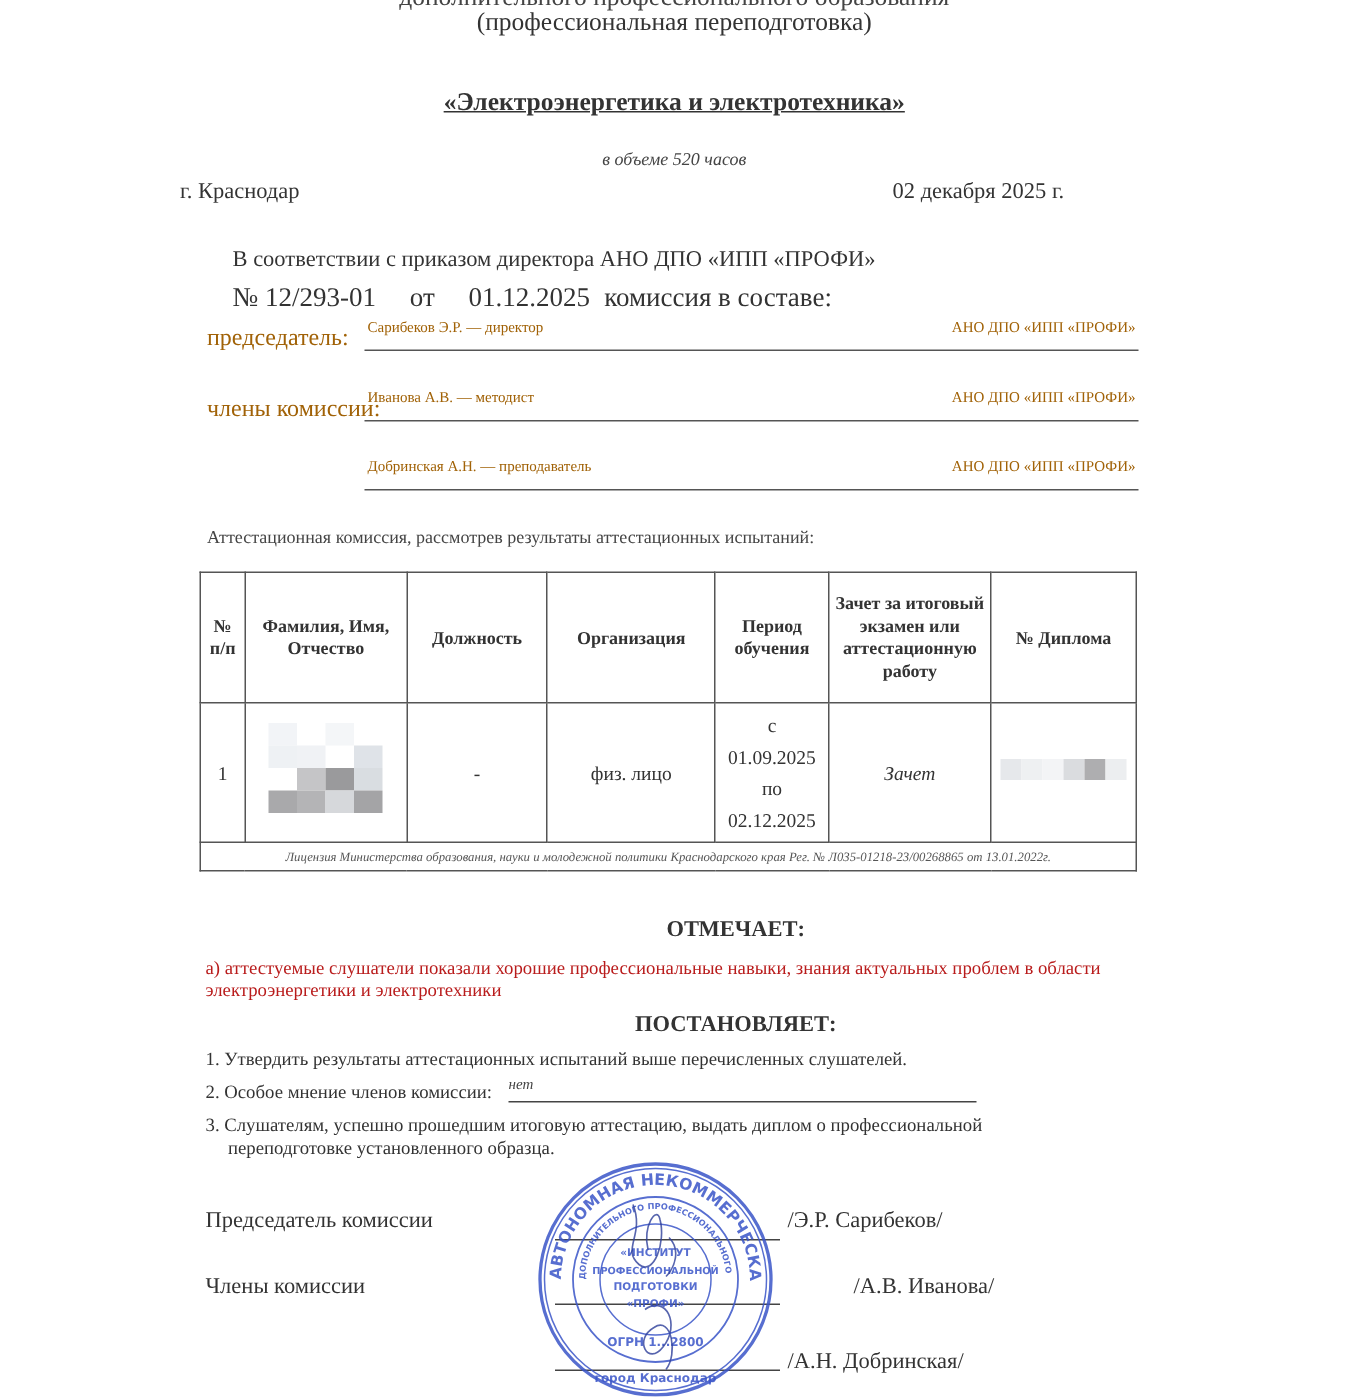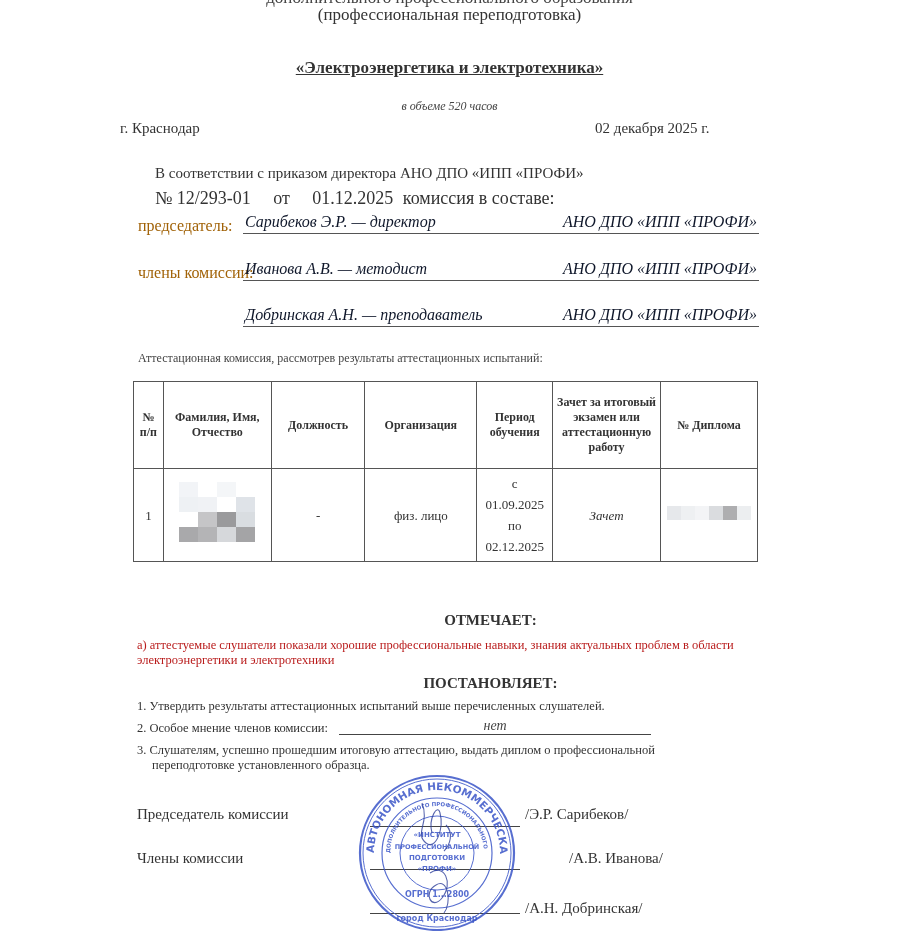--- a/index.html
+++ b/index.html
@@ -16,21 +16,21 @@
   .volume { top: 99px; font-size: 12px; font-style: italic; color: #444; }
   .city { left: 120px; top: 120px; font-size: 15px; color: #333; }
   .date { left: 595px; top: 120px; font-size: 15px; color: #333; }
   .order1 { left: 155px; top: 165px; font-size: 15px; color: #333; }
   .order2 { left: 155px; top: 188px; font-size: 18px; color: #333; }
   .order2 span { margin-right: 18px; }
   .role { font-size: 16px; color: #a16207; }
   .member-line {
     position: absolute; left: 243px; width: 516px; height: 22px;
     border-bottom: 1.5px solid #555;
-    font-style: italic; font-size: 16px; color: #0f172a;
+    font-size: 10px; color: #a16207;
   }
   .member-line .name { position: absolute; left: 2px; top: 2px; }
   .member-line .org { position: absolute; right: 2px; top: 2px; }
   .intro { left: 138px; top: 351px; font-size: 12px; color: #444; }
   table.results {
     position: absolute; left: 133px; top: 381px; width: 625px;
     border-collapse: collapse; color: #333;
   }
   table.results th, table.results td {
     border: 1.3px solid #555; text-align: center; vertical-align: middle; padding: 0 2px;
@@ -38,21 +38,21 @@
   table.results th { font-size: 12px; font-weight: bold; line-height: 15px; height: 86px; }
   table.results td { font-size: 13px; line-height: 21px; height: 92px; }
   table.results td.license { height: 18px; font-size: 8.5px; font-style: italic; line-height: 14px; color: #555; }
   .blur-block { display: inline-block; width: 76px; height: 60px; position: relative; }
   .px { position: absolute; width: 19px; height: 15px; }
   .blur-dipl { display: inline-flex; }
   .blur-dipl i { display: block; width: 14px; height: 14px; }
   .section-h { font-size: 15px; font-weight: bold; color: #333; padding-left: 41px; }
   .notes { left: 137px; top: 638px; width: 620px; font-size: 12.5px; line-height: 15px; color: #b91c1c; }
   .item { left: 137px; font-size: 12.5px; color: #333; }
-  .opinion-line { position: absolute; left: 339px; top: 718px; width: 312px; height: 16px; border-bottom: 1.2px solid #444; text-align: center; font-size: 14px; font-style: italic; color: #444; }
+  .opinion-line { position: absolute; left: 339px; top: 718px; width: 312px; height: 16px; border-bottom: 1.2px solid #444; text-align: left; font-size: 10px; font-style: italic; color: #444; }
   .sig-label { left: 137px; font-size: 15px; color: #333; }
   .sig-line { position: absolute; left: 370px; width: 150px; border-bottom: 1.2px solid #444; }
   .sig-name { left: 525px; font-size: 15px; color: #333; }
   .stamp { position: absolute; left: 352px; top: 773px; width: 170px; height: 160px; }
 </style>
 </head>
 <body>
 
 <div class="abs center hdr-cut">дополнительного профессионального образования</div>
 <div class="abs center hdr2">(профессиональная переподготовка)</div>
@@ -140,20 +140,23 @@
       <span class="blur-dipl">
         <i style="background:#e6e8eb"></i>
             <i style="background:#eef0f2"></i>
             <i style="background:#f3f4f6"></i>
         <i style="background:#dadcdf"></i>
             <i style="background:#aeaeb0"></i>
             <i style="background:#eceef0"></i>
       </span>
     </td>
   </tr>
+  <tr>
+    <td colspan="7" class="license">Лицензия Министерства образования, науки и молодежной политики Краснодарского края Рег. № Л035-01218-23/00268865 от 13.01.2022г.</td>
+  </tr>
 </tbody>
   </table>
 
 <div class="abs center section-h" style="top:612px;">ОТМЕЧАЕТ:</div>
 <div class="abs notes">а) аттестуемые слушатели показали хорошие профессиональные навыки, знания актуальных проблем в области электроэнергетики и электротехники</div>
 
 <div class="abs center section-h" style="top:675px;">ПОСТАНОВЛЯЕТ:</div>
 <div class="abs item" style="top:699px;">1. Утвердить результаты аттестационных испытаний выше перечисленных слушателей.</div>
 <div class="abs item" style="top:721px;">2. Особое мнение членов комиссии:</div>
 <div class="opinion-line">нет</div>

